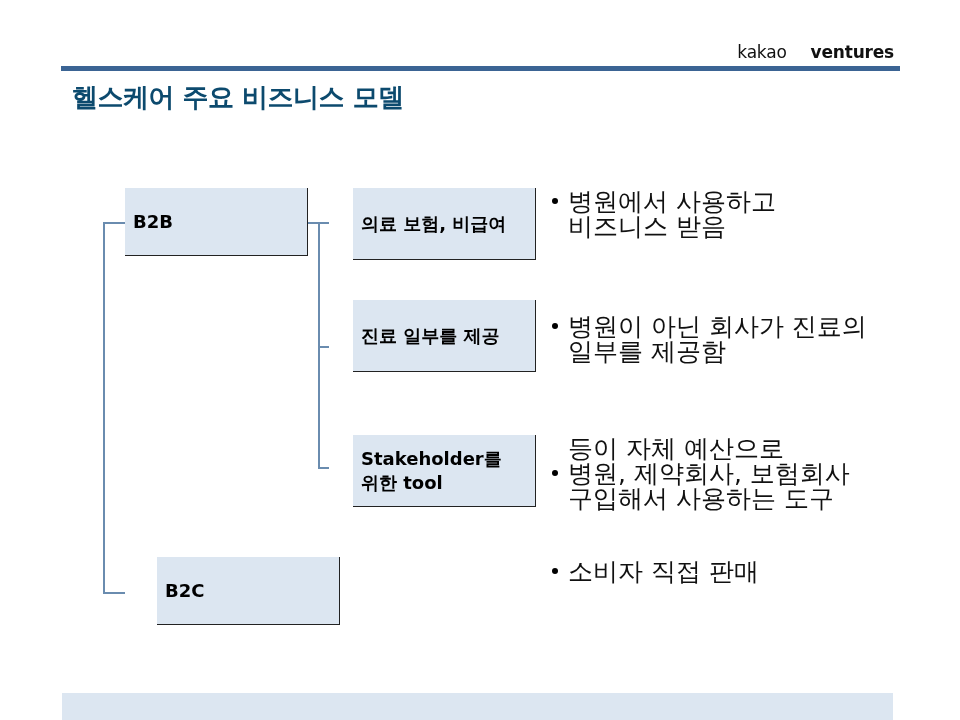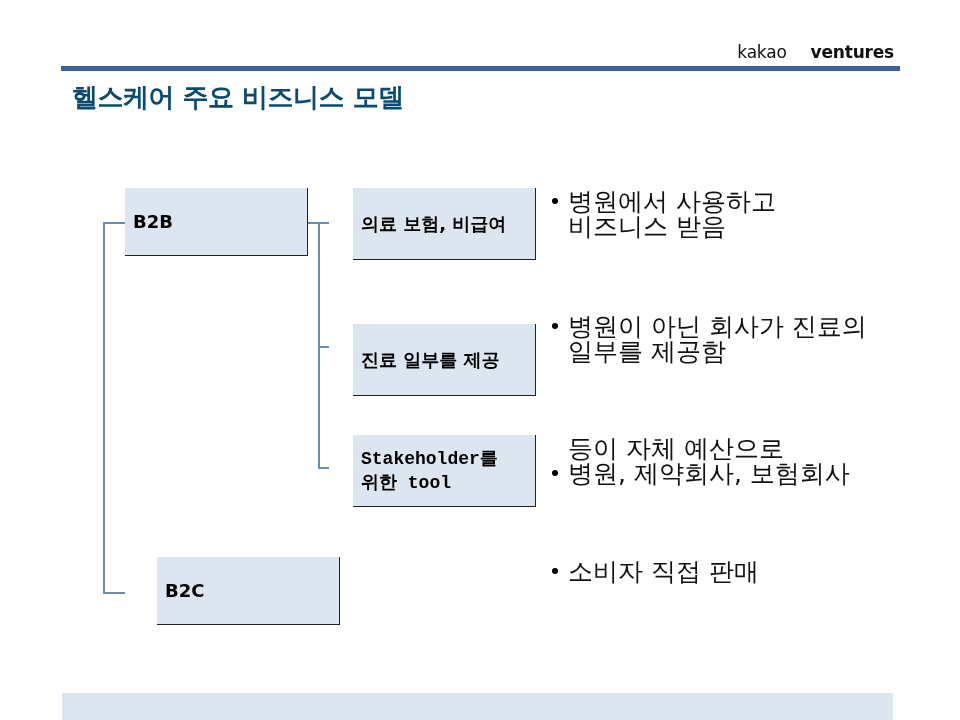--- a/index.html
+++ b/index.html
@@ -76,42 +76,43 @@
 <div class="box l1" style="top:188px;">
   <span>B2B</span>
 </div>
 <div class="box l1" style="top:557px;margin-left:32px;">
   <span>B2C</span>
 </div>
 
 <div class="box l2" style="top:188px;">
   <span>의료 보험, 비급여</span>
 </div>
-<div class="box l2" style="top:324px;align-items:center;">
+<div class="box l2" style="top:300px;align-items:center;">
   <span>진료 일부를 제공</span>
 </div>
-<div class="box l2" style="top:435px;font-family:Liberation Mono, monospace;">
+<div class="box l2" style="top:435px;">
   <div>
     <div>Stakeholder를</div>
     <div>위한 tool</div>
   </div>
 </div>
 
 <div class="bullet-block" style="top:189px;">
   <div class="row"><span class="dot"></span><span>병원에서 사용하고</span></div>
   <div class="row"><span>비즈니스 받음</span></div>
 </div>
 
 <div class="bullet-block" style="top:314px;">
   <div class="row"><span class="dot"></span><span>병원이 아닌 회사가 진료의</span></div>
   <div class="row"><span>일부를 제공함</span></div>
 </div>
 
 <div class="bullet-block" style="top:436px;">
   <div class="row"><span>등이 자체 예산으로</span></div>
   <div class="row"><span class="dot"></span><span>병원, 제약회사, 보험회사</span></div>
+  <div class="row"><span>구입해서 사용하는 도구</span></div>
 </div>
 
 <div class="bullet-block" style="top:559px;">
   <div class="row"><span class="dot"></span><span>소비자 직접 판매</span></div>
 </div>
 
 <div class="bottom-band"></div>
 
 </body></html>

